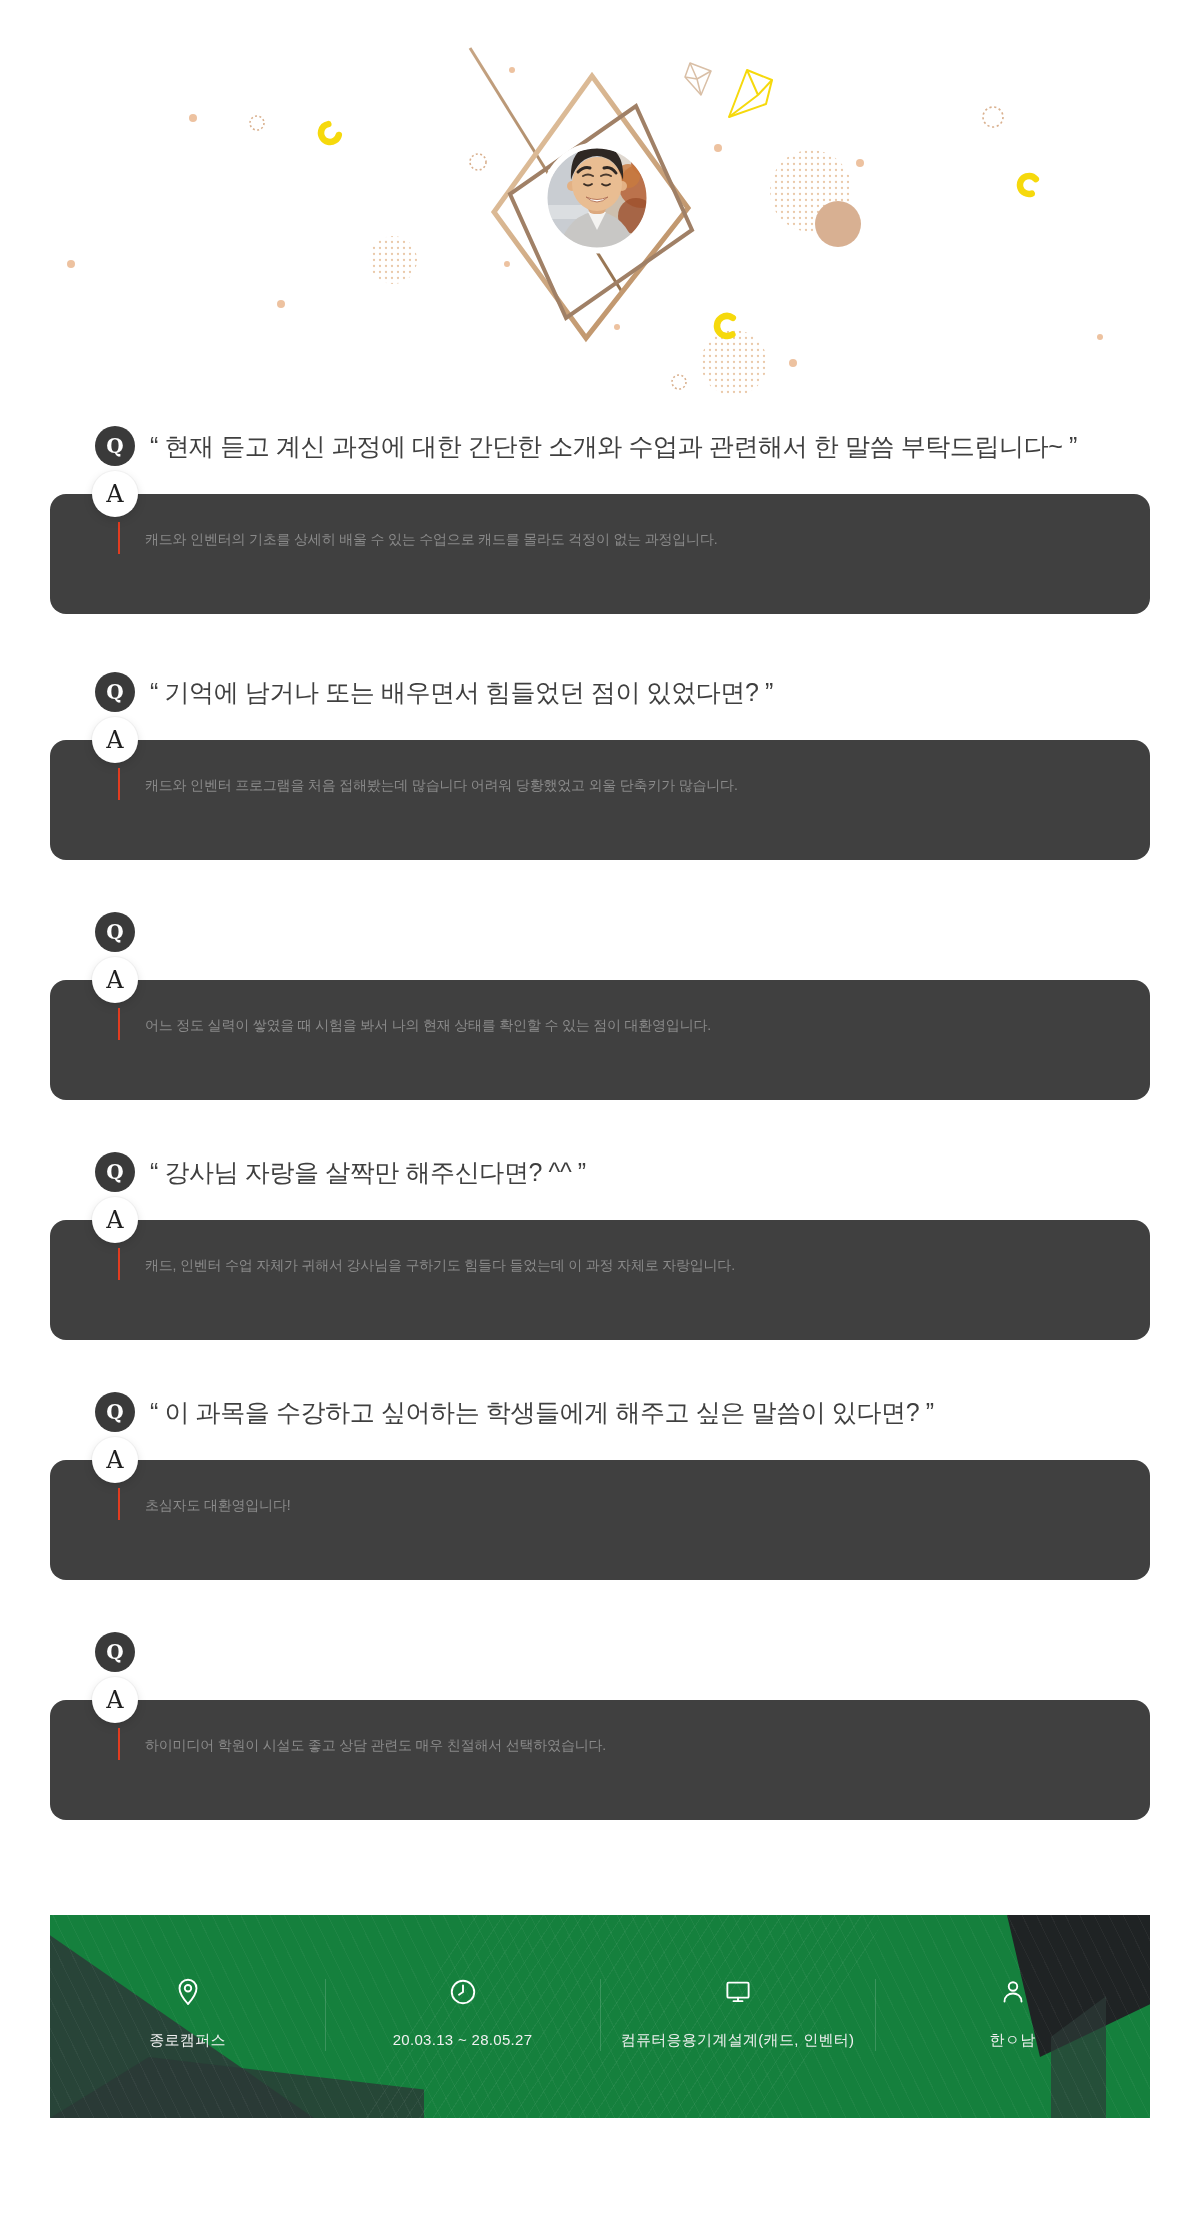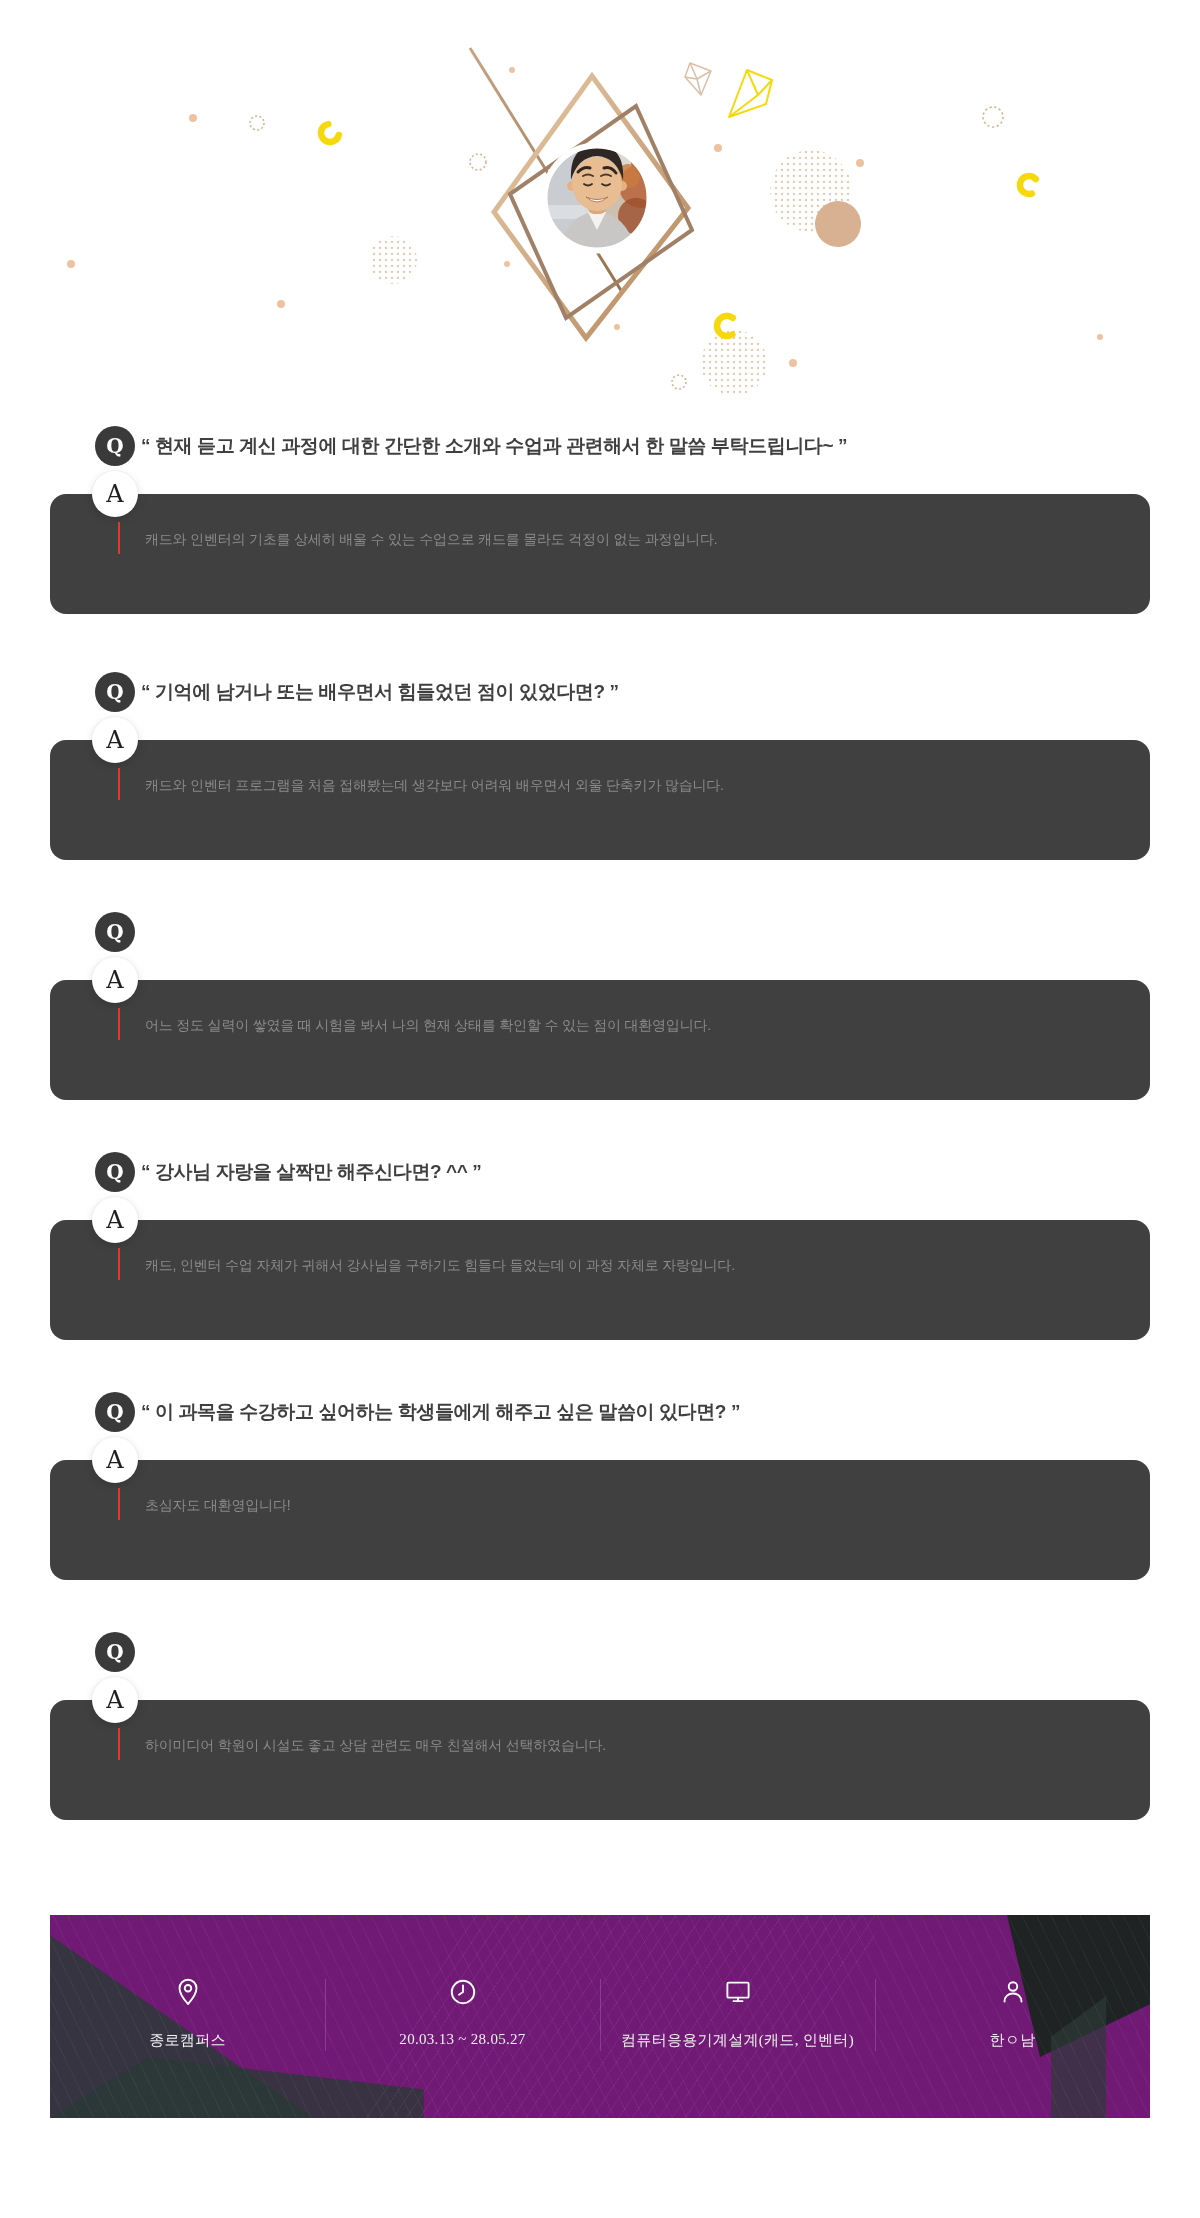--- a/index.html
+++ b/index.html
@@ -23,21 +23,21 @@
   .q-row{position:absolute;top:0;left:45px;display:flex;align-items:center;}
   .q-badge{
     width:40px;height:40px;border-radius:50%;background:#3a3a3a;flex:0 0 40px;
     display:flex;align-items:center;justify-content:center;
   }
   .q-badge span{
     font-family:"DejaVu Serif","Liberation Serif",serif;
     color:#ffffff;font-size:20px;font-weight:600;line-height:1;
   }
   .q-text{
-    margin-left:6px;font-size:19px;color:#3f3f3f;font-weight:700;
+    margin-left:15px;font-size:25px;color:#3f3f3f;font-weight:400;
     letter-spacing:-0.4px;white-space:nowrap;
   }
   .answer-wrap{position:absolute;top:68px;left:0;width:1100px;}
   .a-badge{
     position:absolute;top:-23px;left:42px;width:46px;height:46px;border-radius:50%;
     background:#ffffff;z-index:2;
     box-shadow:0 3px 10px rgba(0,0,0,0.13),0 0 0 1px rgba(0,0,0,0.03);
     display:flex;align-items:center;justify-content:center;
   }
   .a-badge span{
@@ -51,21 +51,21 @@
     position:absolute;left:68px;top:28px;width:2px;height:32px;background:#e23c20;
   }
   .answer-text{
     position:absolute;left:95px;top:34px;font-size:14px;color:#8a8a8a;
     letter-spacing:-0.2px;line-height:1.6;white-space:nowrap;
   }
 
   
   .footer{
     position:absolute;top:1915px;left:50px;width:1100px;height:203px;
-    background:#701a75;overflow:hidden;font-family:Liberation Serif, serif;
+    background:#15803d;overflow:hidden;
   }
   .footer .pat{position:absolute;top:0;left:0;width:100%;height:100%;}
   .pat-tri-left{background:#2c3a37;opacity:.85;clip-path:polygon(0 10%,24% 100%,0 100%);}
   .pat-teal-bottom{background:#2b3836;opacity:.8;clip-path:polygon(9% 70%,34% 86%,34% 100%,0 100%);}
   .pat-dark-right{background:#1f2324;clip-path:polygon(87% 0,100% 0,100% 44%,90% 70%);}
   .pat-teal-right{background:#2c3a38;opacity:.7;clip-path:polygon(91% 60%,96% 40%,96% 100%,91% 100%);}
   .pat-hatch1{background:repeating-linear-gradient(64deg,rgba(255,255,255,0.045) 0 1px,transparent 1px 13px);}
   .pat-hatch2{background:repeating-linear-gradient(-56deg,rgba(255,255,255,0.05) 0 1px,transparent 1px 11px);
     clip-path:polygon(38% 0,76% 0,66% 100%,28% 100%);}
   .footer-items{position:relative;display:flex;height:100%;z-index:2;}
@@ -204,21 +204,21 @@
             <span>Q</span>
           </div>
         <div class="q-text">“ 기억에 남거나 또는 배우면서 힘들었던 점이 있었다면? ”</div>
       </div>
       <div class="answer-wrap">
         <div class="a-badge">
             <span>A</span>
           </div>
         <div class="answer-card">
           <div class="answer-accent-line"></div>
-          <div class="answer-text">캐드와 인벤터 프로그램을 처음 접해봤는데 생각보다 어려워 배우면서 외울 단축키가 많습니다.</div>
+          <div class="answer-text">캐드와 인벤터 프로그램을 처음 접해봤는데 많습니다 어려워 당황했었고 외울 단축키가 많습니다.</div>
         </div>
       </div>
     </div>
 
     <div class="qa-section">
       <div class="q-row">
         <div class="q-badge">
             <span>Q</span>
           </div>
       </div>

